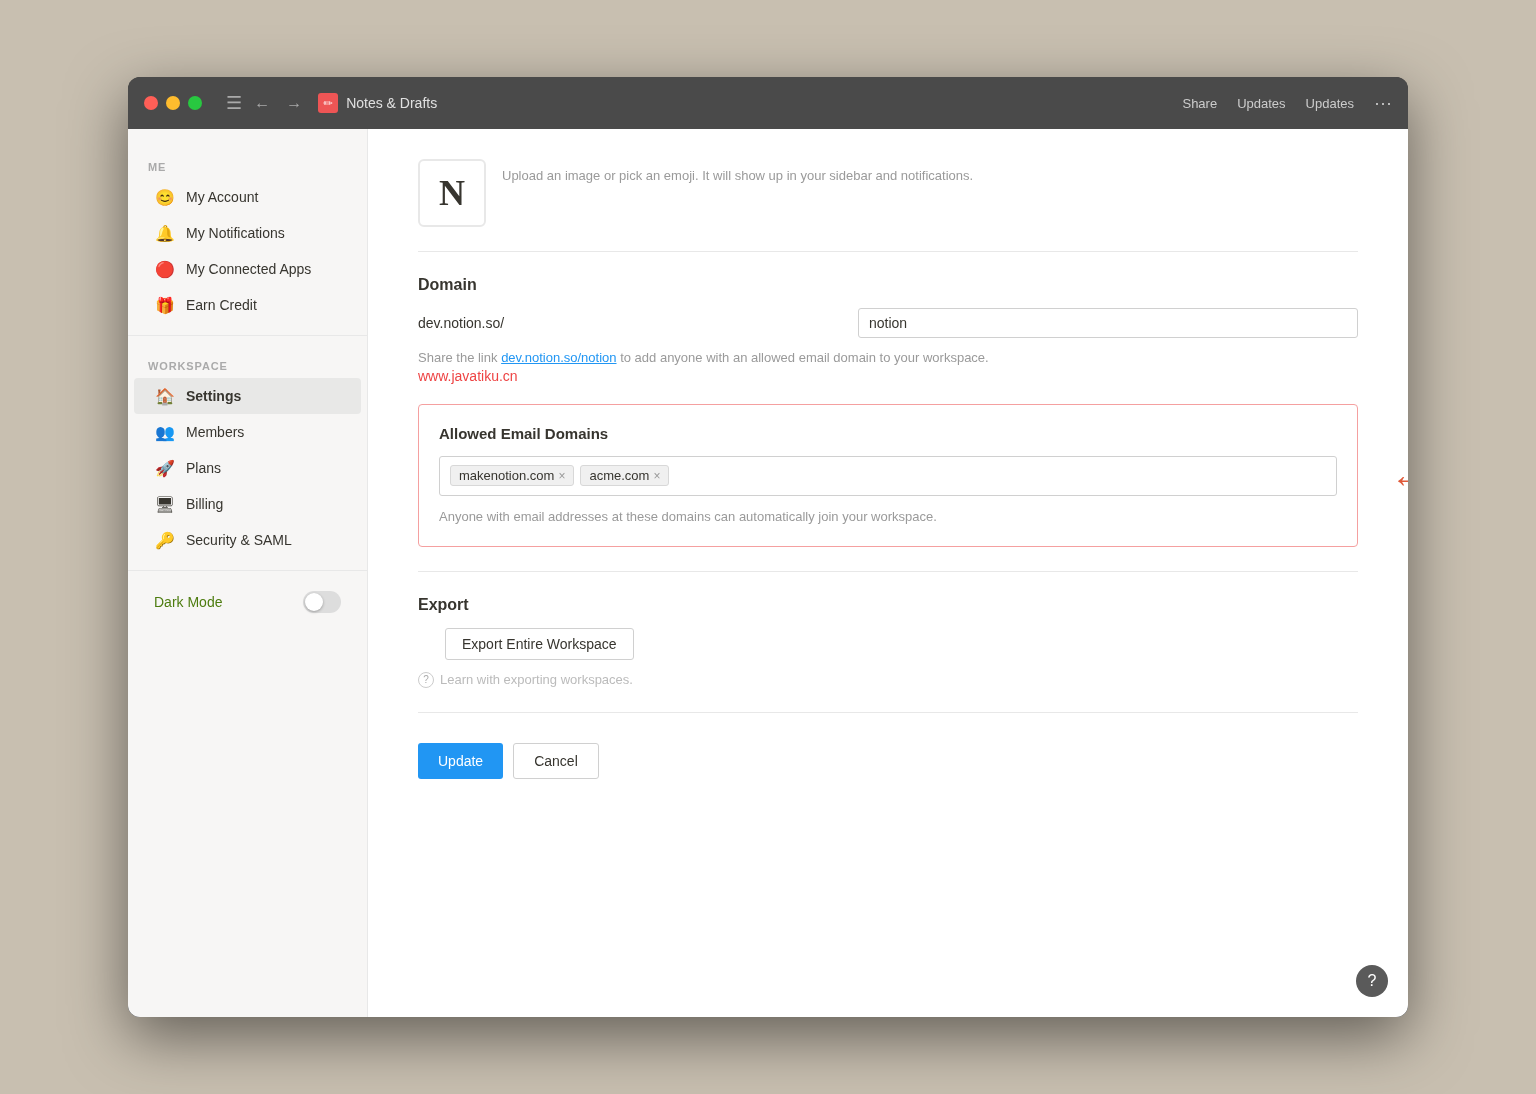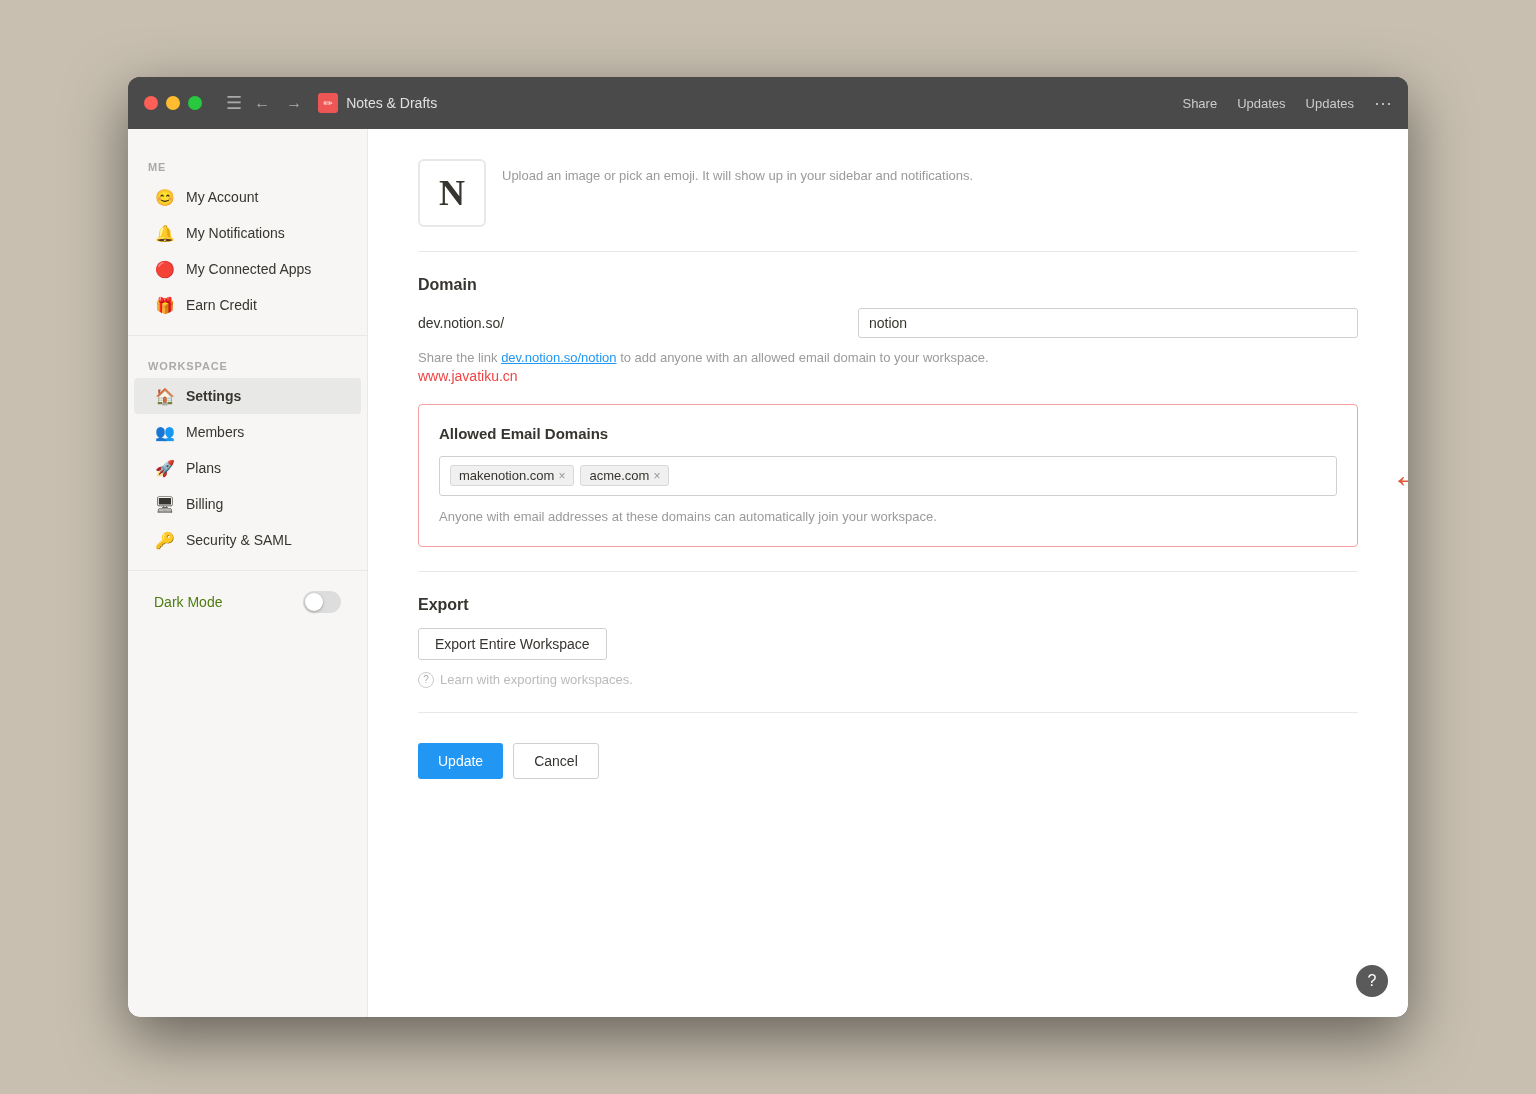--- a/index.html
+++ b/index.html
@@ -395,20 +395,21 @@
 
     .export-btn {
       padding: 7px 16px;
       border: 1px solid #d0d0d0;
       border-radius: 3px;
       background: white;
       font-size: 14px;
       color: #37352f;
       cursor: pointer;
       margin-bottom: 12px;
+      margin-left: 27px;
     }
 
     .export-description {
       display: flex;
       align-items: center;
       gap: 6px;
       font-size: 13px;
       color: #bbb;
     }
 

